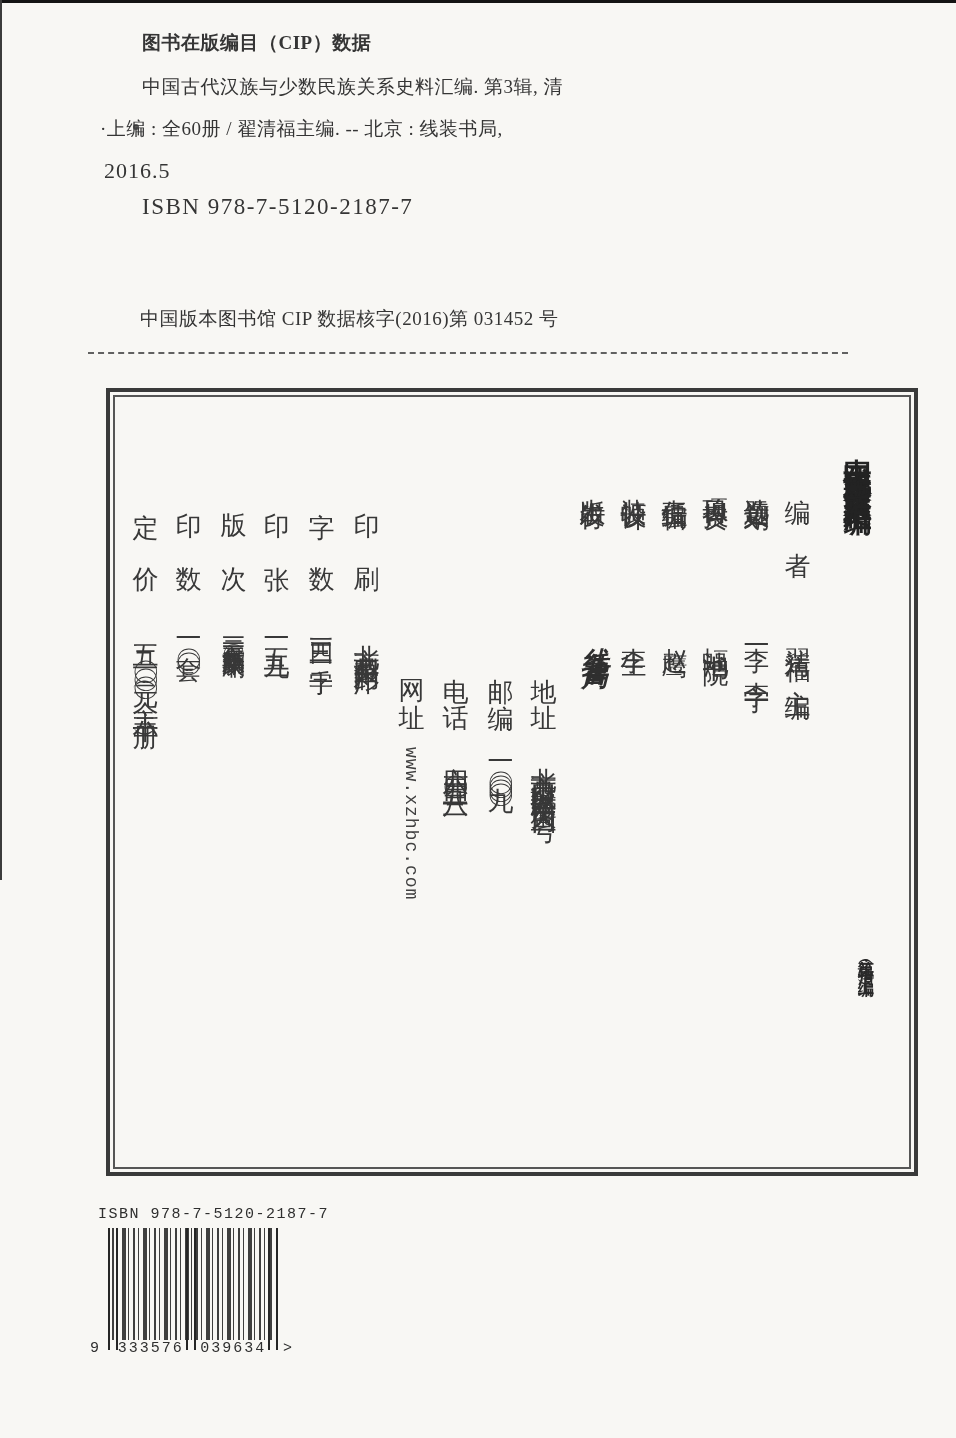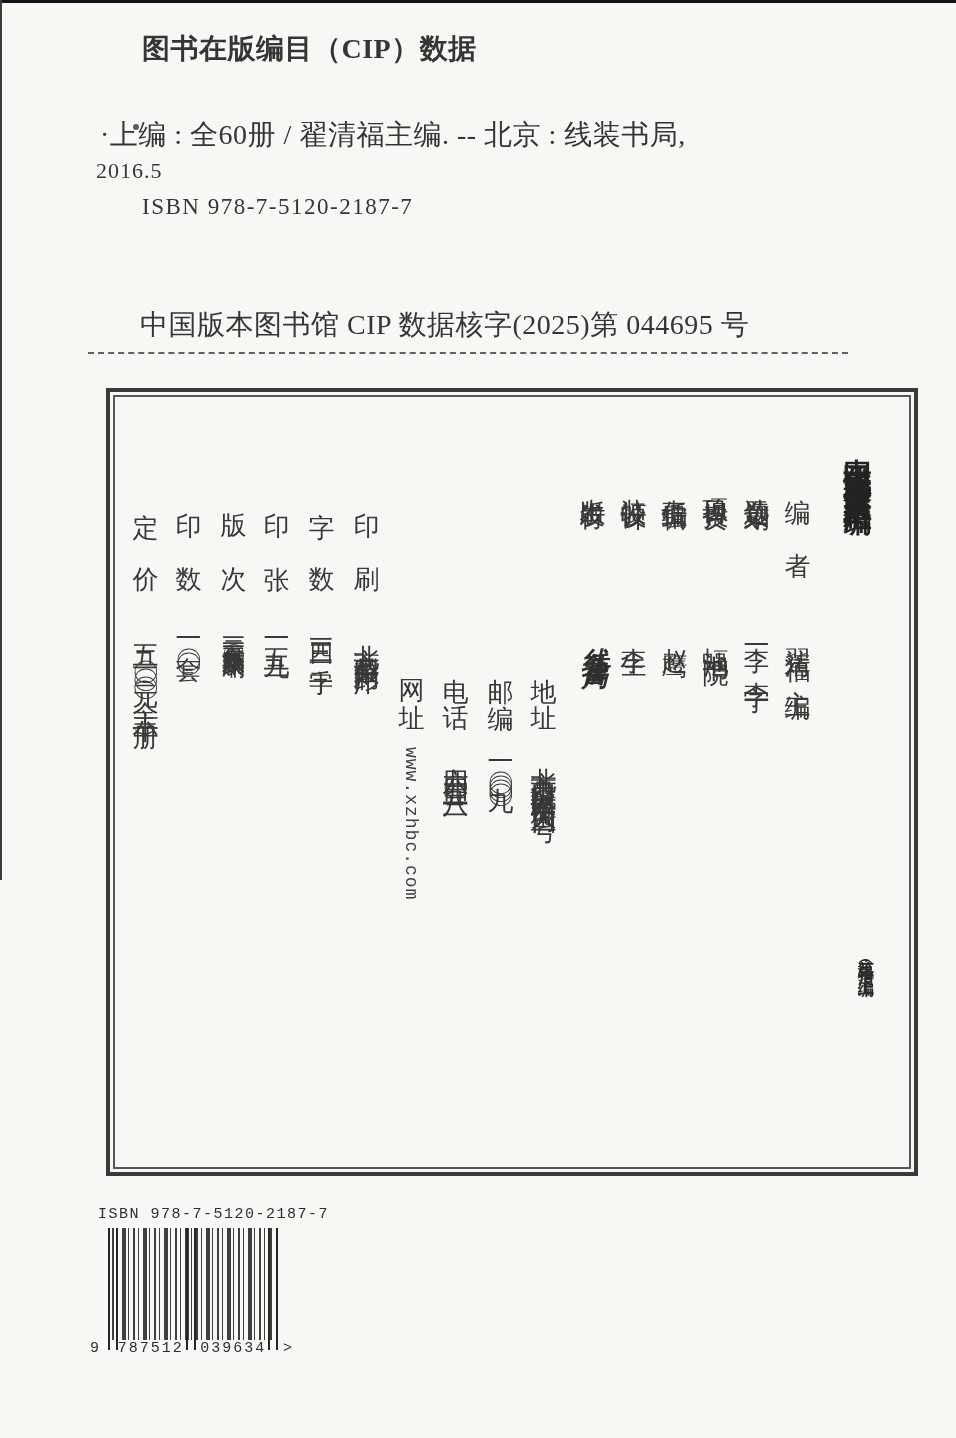--- a/index.html
+++ b/index.html
@@ -3,25 +3,25 @@
 <meta charset="utf-8">
 <style>
   html,body{margin:0;padding:0;}
   .page{position:relative;width:956px;height:1438px;background:#f8f7f4;overflow:hidden;
         font-family:"Liberation Serif","DejaVu Serif",serif;color:#333;}
   .edge-top{position:absolute;left:0;top:0;width:956px;height:3px;background:#141414;}
   .edge-left{position:absolute;left:0;top:0;width:2px;height:880px;background:#3c3c3c;}
   .speck{position:absolute;left:133px;top:124px;width:6px;height:6px;border-radius:50%;background:#5a5a5a;}
 
   
-  .cip-line{position:absolute;font-size:28px;letter-spacing:0.5px;white-space:nowrap;color:#353535;}
+  .cip-line{position:absolute;font-size:19px;letter-spacing:0.5px;white-space:nowrap;color:#353535;}
   .cip-heading{left:142px;top:30px;font-weight:600;}
   .cip-title{left:142px;top:74px;}
   .cip-edition{left:100px;top:116px;font-family:Liberation Serif, serif;}
-  .cip-year{left:96px;top:158px;font-size:22px;letter-spacing:1px;}
+  .cip-year{left:104px;top:158px;font-size:22px;letter-spacing:1px;}
   .cip-isbn{left:142px;top:194px;font-size:23px;letter-spacing:1.5px;}
   .cip-class1{left:142px;top:232px;}
   .cip-class2{left:104px;top:270px;}
   .cip-record{left:140px;top:306px;}
   .dash-rule{position:absolute;left:88px;top:352px;width:760px;height:0;border-top:2px dashed #616161;}
 
   
   .box{position:absolute;left:106px;top:388px;width:804px;height:780px;border:4px solid #3a3a3a;}
   .box-inner{position:absolute;inset:3px;border:2px solid #565656;pointer-events:none;}
   .vt{position:absolute;writing-mode:vertical-lr;text-orientation:mixed;white-space:nowrap;
@@ -61,24 +61,25 @@
 </style>
 </head>
 <body>
 
 <div class="page">
   <div class="edge-top"></div>
   <div class="edge-left"></div>
   <div class="speck"></div>
 
   <div class="cip-line cip-heading">图书在版编目（CIP）数据</div>
+  <div class="cip-line cip-title">中国古代汉族与少数民族关系史料汇编. 第3辑, 清</div>
   <div class="cip-line cip-edition">·上编 : 全60册 / 翟清福主编. -- 北京 : 线装书局,</div>
   <div class="cip-line cip-year">2016.5</div>
   <div class="cip-line cip-isbn">ISBN 978-7-5120-2187-7</div>
-  <div class="cip-line cip-record">中国版本图书馆 CIP 数据核字(2025)第 044695 号</div>
+  <div class="cip-line cip-record">中国版本图书馆 CIP 数据核字(2016)第 031452 号</div>
   <div class="dash-rule"></div>
 
   <div class="box">
     <div class="box-inner"></div>
 
     <div class="vt box-title">中国古代汉族与少数民族关系史料汇编</div>
     <div class="vt box-subtitle">第三辑（清·上编）</div>
 
     <div class="vt laA sp2" style="left:672px">编者</div>
     <div class="vt laA sp4" style="left:631px">选题策划</div>
@@ -119,17 +120,17 @@
     <div class="vt vC val price-val" style="left:20px">五二〇〇〇元（全六十册）</div>
   </div>
 
   <div class="isbn-label">ISBN 978-7-5120-2187-7</div>
   <div class="bars"></div>
   <div class="guard guard-l"></div>
   <div class="guard guard-m"></div>
   <div class="guard guard-r"></div>
   <div class="bc-digits">
     <span>9</span>
-    <span>787512</span>
+    <span>333576</span>
     <span>039634</span>
     <span>&gt;</span>
   </div>
 </div>
 
 </body></html>

